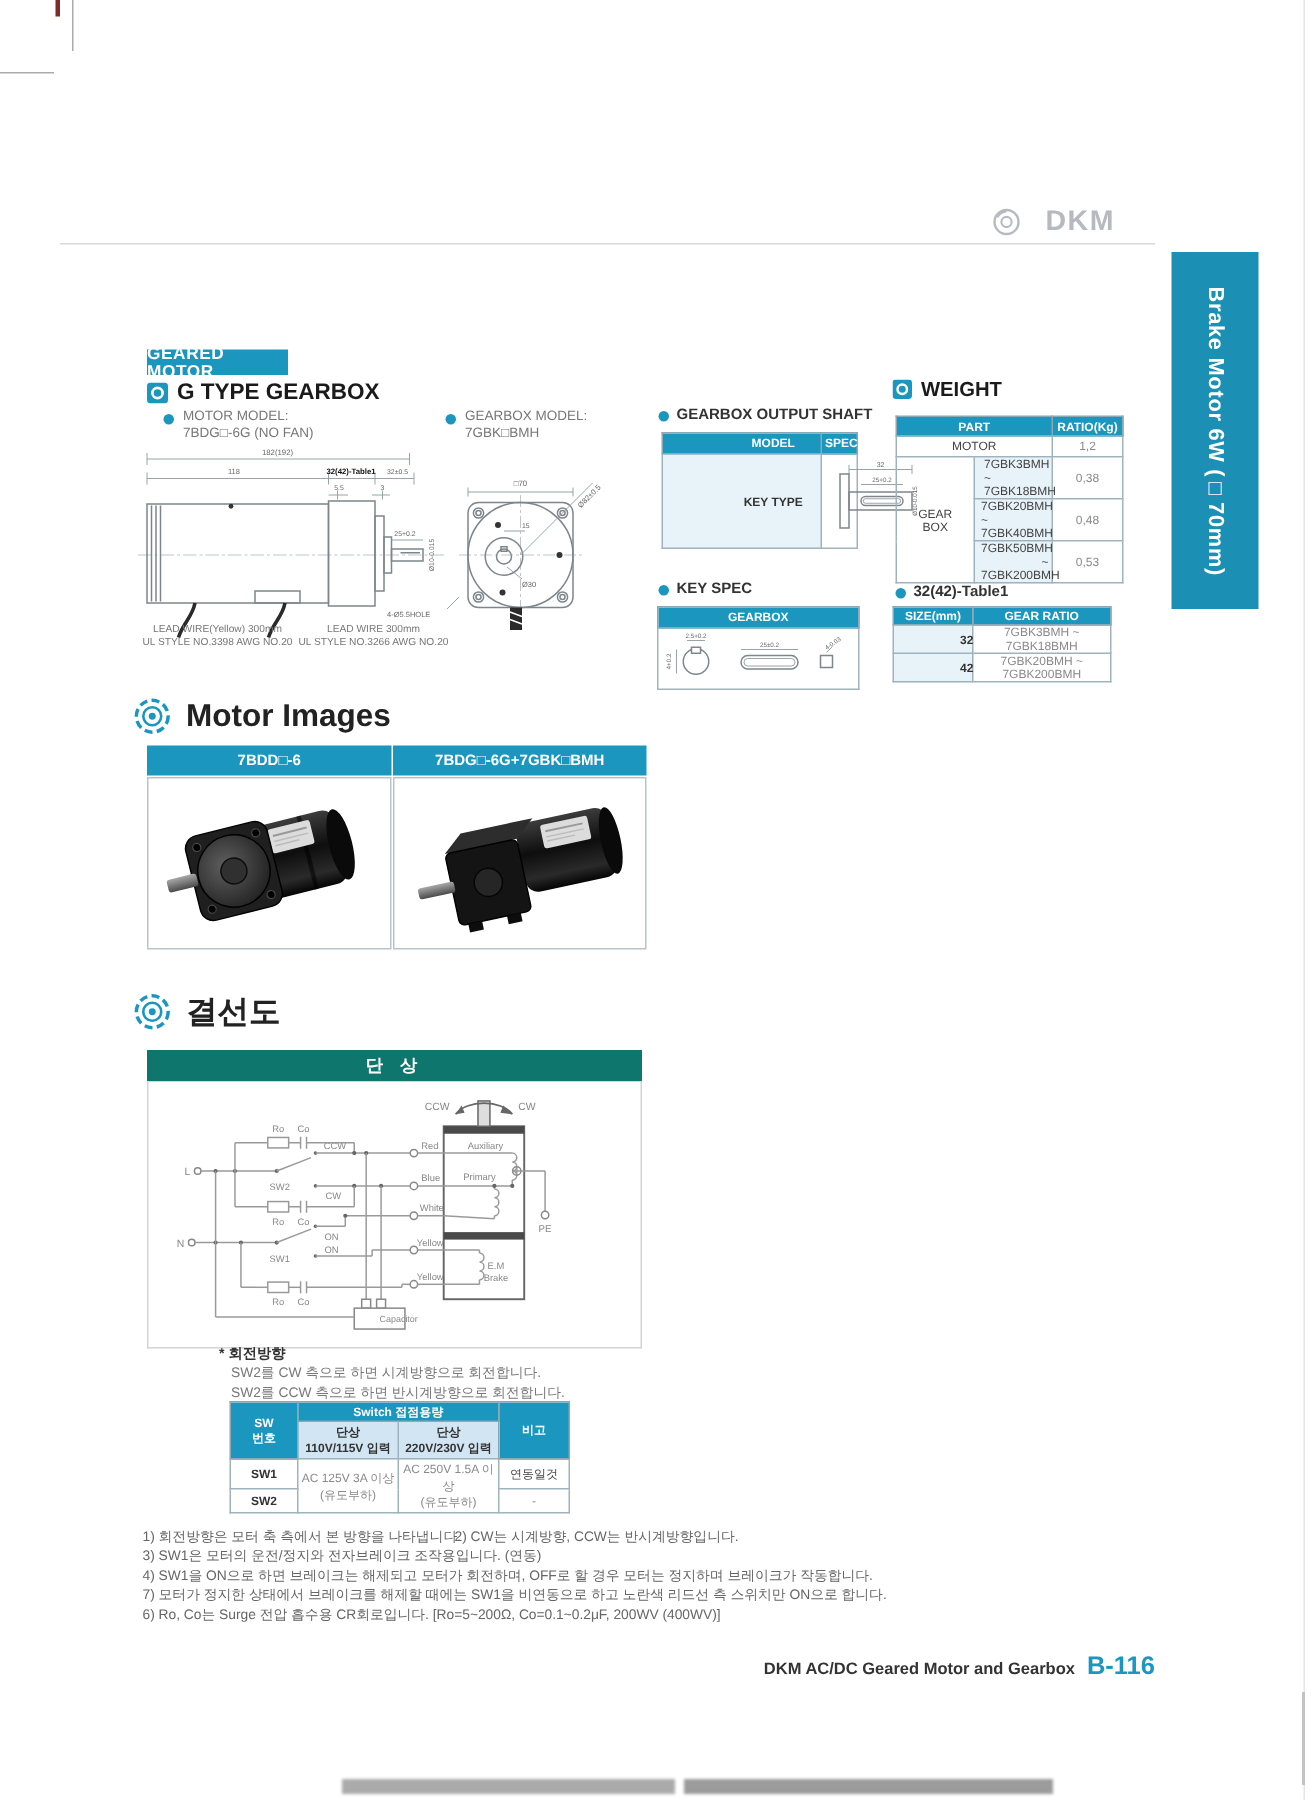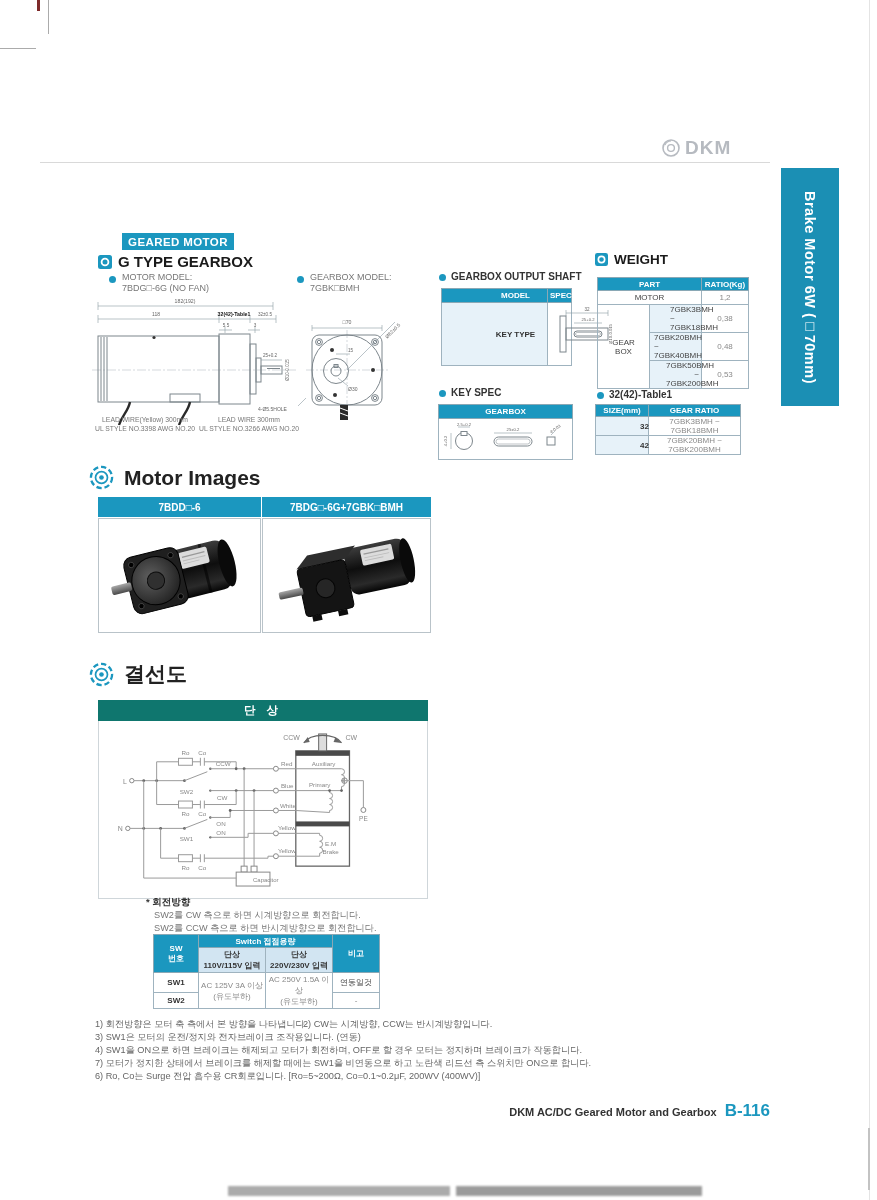--- a/index.html
+++ b/index.html
@@ -1,20 +1,20 @@
 <!DOCTYPE html>
 <html><head>
 <meta charset="utf-8">
 <style>
   html,body{margin:0;padding:0;background:#ffffff;}
   .page{position:relative;width:877px;height:1200px;background:#ffffff;overflow:hidden;
         font-family:"Liberation Sans","DejaVu Sans",sans-serif;color:#333;}
   .abs{position:absolute;}
   
-  .logo{display:flex;align-items:center;gap:4px;color:#b6bac0;}
+  .logo{display:flex;align-items:center;gap:16px;color:#b6bac0;}
   .logo-text{font-size:19px;font-weight:800;letter-spacing:1px;}
   .header-rule{height:1px;background:#d9d9d9;}
   .side-tab{background:#1b8fb4;color:#fff;display:flex;align-items:center;justify-content:center;}
   .side-tab span{writing-mode:vertical-rl;font-size:14.5px;font-weight:bold;letter-spacing:.5px;white-space:nowrap;}
   
   .badge{background:#1b97bf;color:#fff;font-size:11.5px;font-weight:bold;letter-spacing:.4px;
          display:flex;align-items:center;justify-content:center;}
   .h2{display:flex;align-items:center;gap:6px;font-size:15px;font-weight:bold;color:#1a1a1a;}
   .h2.small{font-size:13.5px;}
   .h1{display:flex;align-items:center;gap:9px;font-size:21px;font-weight:bold;color:#222;}
@@ -69,21 +69,21 @@
       <path d="M4,7 A7,7 0 0 1 10,3" fill="none" stroke="#b6bac0" stroke-width="1.2"></path>
     </svg>
     <span class="logo-text">DKM</span>
   </div>
   <div class="abs header-rule" style="left:40px;top:162px;width:730px;"></div>
 
   <div class="abs side-tab" style="left:781px;top:168px;width:58px;height:238px;">
     <span>Brake Motor 6W (□70mm)</span>
   </div>
 
-  <div class="abs badge" style="left:98px;top:233px;width:112px;height:17px;margin-left:24px;">
+  <div class="abs badge" style="left:98px;top:233px;width:94px;height:17px;">
     <span>GEARED MOTOR</span>
   </div>
   <div class="abs h2" style="left:98px;top:253px;">
     <svg width="14" height="14" viewBox="0 0 14 14">
       <rect x="0" y="0" width="14" height="14" rx="2.5" fill="#1b97bf"></rect>
       <circle cx="7" cy="7" r="3.4" fill="none" stroke="#fff" stroke-width="1.8"></circle>
     </svg>
     <span>G TYPE GEARBOX</span>
   </div>
 
@@ -254,31 +254,31 @@
       <td class="th" colspan="2" style="width:99px;height:12px;">PART</td>
       <td class="th" style="width:42px;">RATIO(Kg)</td>
     </tr>
     <tr>
       <td colspan="2" class="dark" style="height:13px;font-weight:normal;color:#444;">MOTOR</td>
       <td class="val">1,2</td>
     </tr>
     <tr>
       <td rowspan="3" class="pre" style="width:28px;color:#444;">GEAR
 BOX</td>
-      <td class="lb pre" style="height:24px;color:#444;text-align:left;padding-left:20px;">7GBK3BMH
+      <td class="lb pre" style="height:24px;color:#444;text-align:left;padding-left:6px;">7GBK3BMH
 ~ 7GBK18BMH</td>
       <td class="val">0,38</td>
     </tr>
     <tr>
       <td class="lb pre" style="height:24px;color:#444;text-align:left;padding-left:4px;">7GBK20BMH
 ~ 7GBK40BMH</td>
       <td class="val">0,48</td>
     </tr>
     <tr>
-      <td class="lb pre" style="height:26px;color:#444;text-align:right;padding-left:16px;">7GBK50BMH
+      <td class="lb pre" style="height:26px;color:#444;text-align:right;padding-left:4px;">7GBK50BMH
 ~ 7GBK200BMH</td>
       <td class="val">0,53</td>
     </tr>
   </tbody>
     </table>
 
   <div class="abs bullet" style="left:597px;top:392px;"></div>
   <div class="abs blk-title" style="left:609px;top:389px;">32(42)-Table1</div>
   <table class="tbl" style="left:595px;top:404px;width:146px;">
     <tbody>

